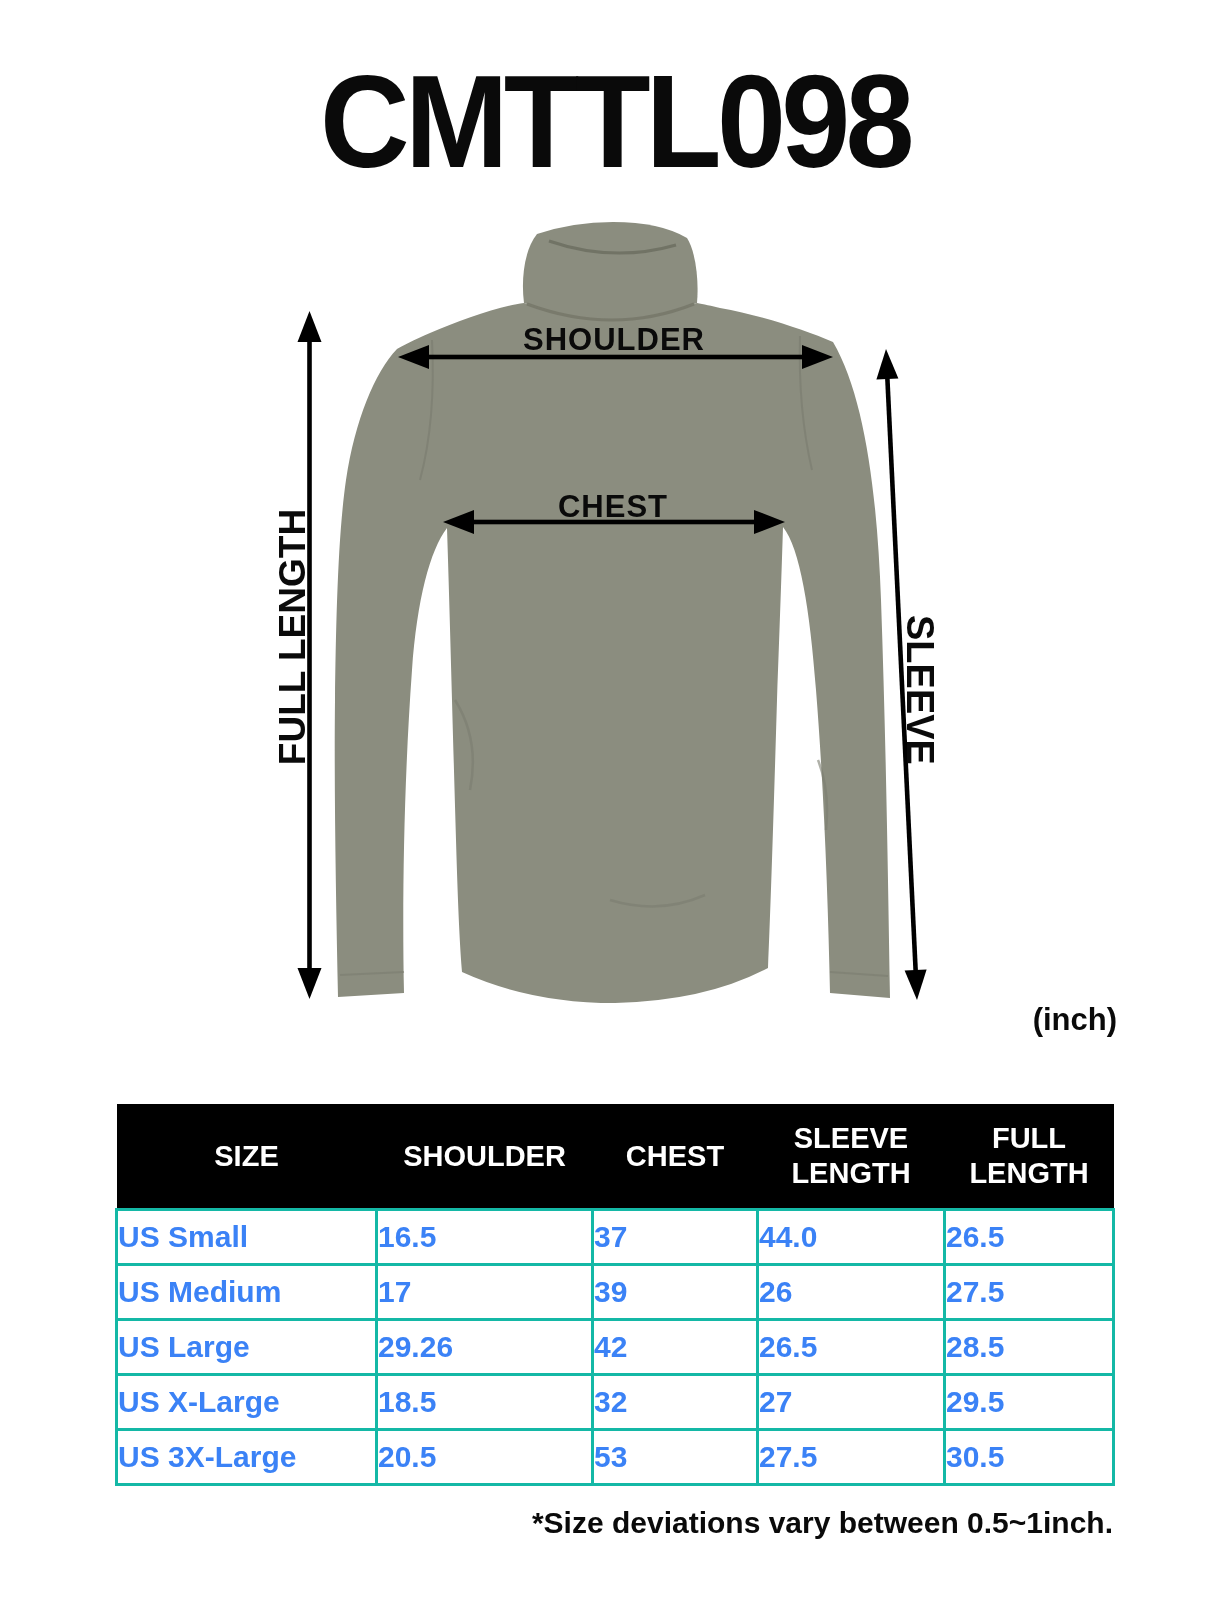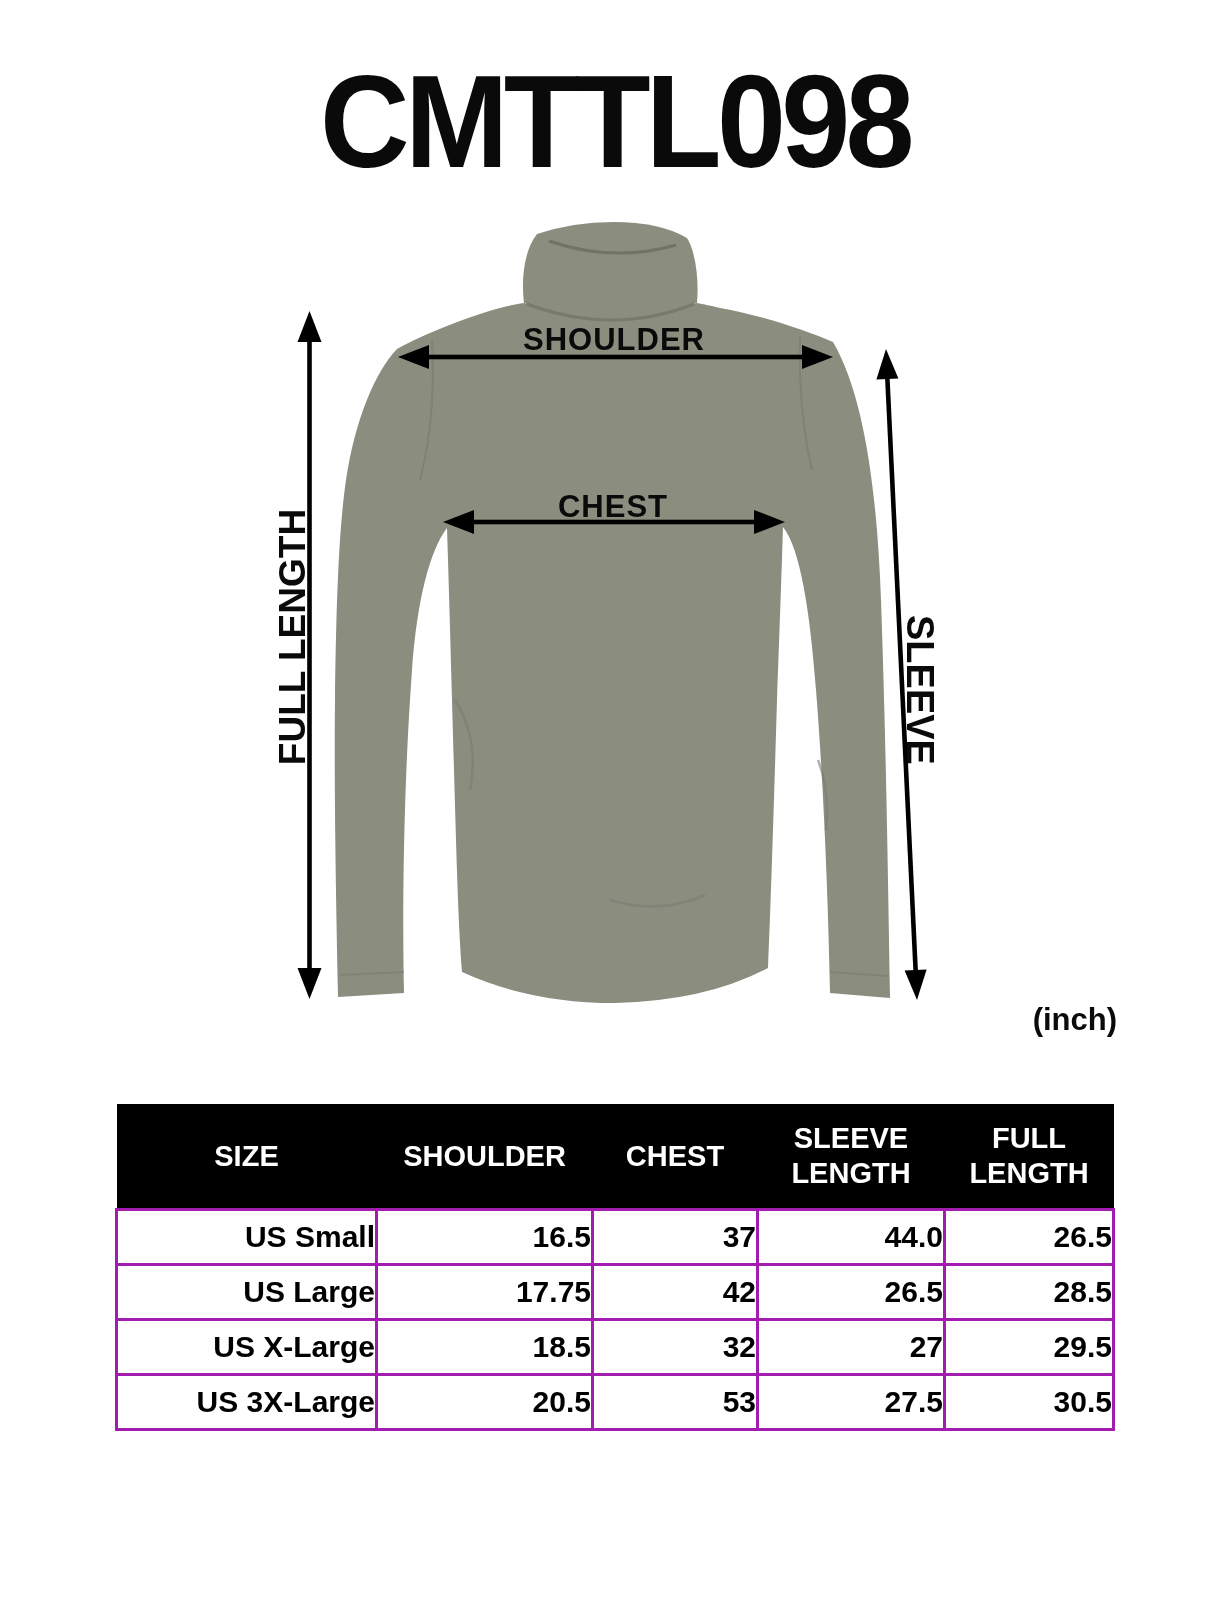--- a/index.html
+++ b/index.html
@@ -52,26 +52,26 @@
     font-weight:bold;
     font-size:29px;
     line-height:1.2;
     height:104px;
     text-align:center;
     vertical-align:middle;
     border:0;
     padding:0 6px;
   }
   table.size-table td{
-    border:3px solid #a21caf;
+    border:3px solid #14b8a6;
     background:#ffffff;
-    color:#000000;
+    color:#3b82f6;
     font-weight:bold;
     font-size:30px;
-    text-align:right;
+    text-align:left;
     vertical-align:middle;
     height:52px;
     padding:0;
   }
   .footnote{
     position:absolute;
     top:1506px;
     right:117px;
     font-size:30px;
     font-weight:bold;
@@ -183,22 +183,29 @@
     </thead>
     <tbody>
       <tr>
         <td>US Small</td>
         <td>16.5</td>
         <td>37</td>
         <td>44.0</td>
         <td>26.5</td>
       </tr>
       <tr>
+        <td>US Medium</td>
+        <td>17</td>
+        <td>39</td>
+        <td>26</td>
+        <td>27.5</td>
+      </tr>
+      <tr>
         <td>US Large</td>
-        <td>17.75</td>
+        <td>29.26</td>
         <td>42</td>
         <td>26.5</td>
         <td>28.5</td>
       </tr>
       <tr>
         <td>US X-Large</td>
         <td>18.5</td>
         <td>32</td>
         <td>27</td>
         <td>29.5</td>
@@ -206,14 +213,15 @@
       <tr>
         <td>US 3X-Large</td>
         <td>20.5</td>
         <td>53</td>
         <td>27.5</td>
         <td>30.5</td>
       </tr>
     </tbody>
   </table>
 
+  <div class="footnote">*Size deviations vary between 0.5~1inch.</div>
 
 </div>
 
 </body></html>

